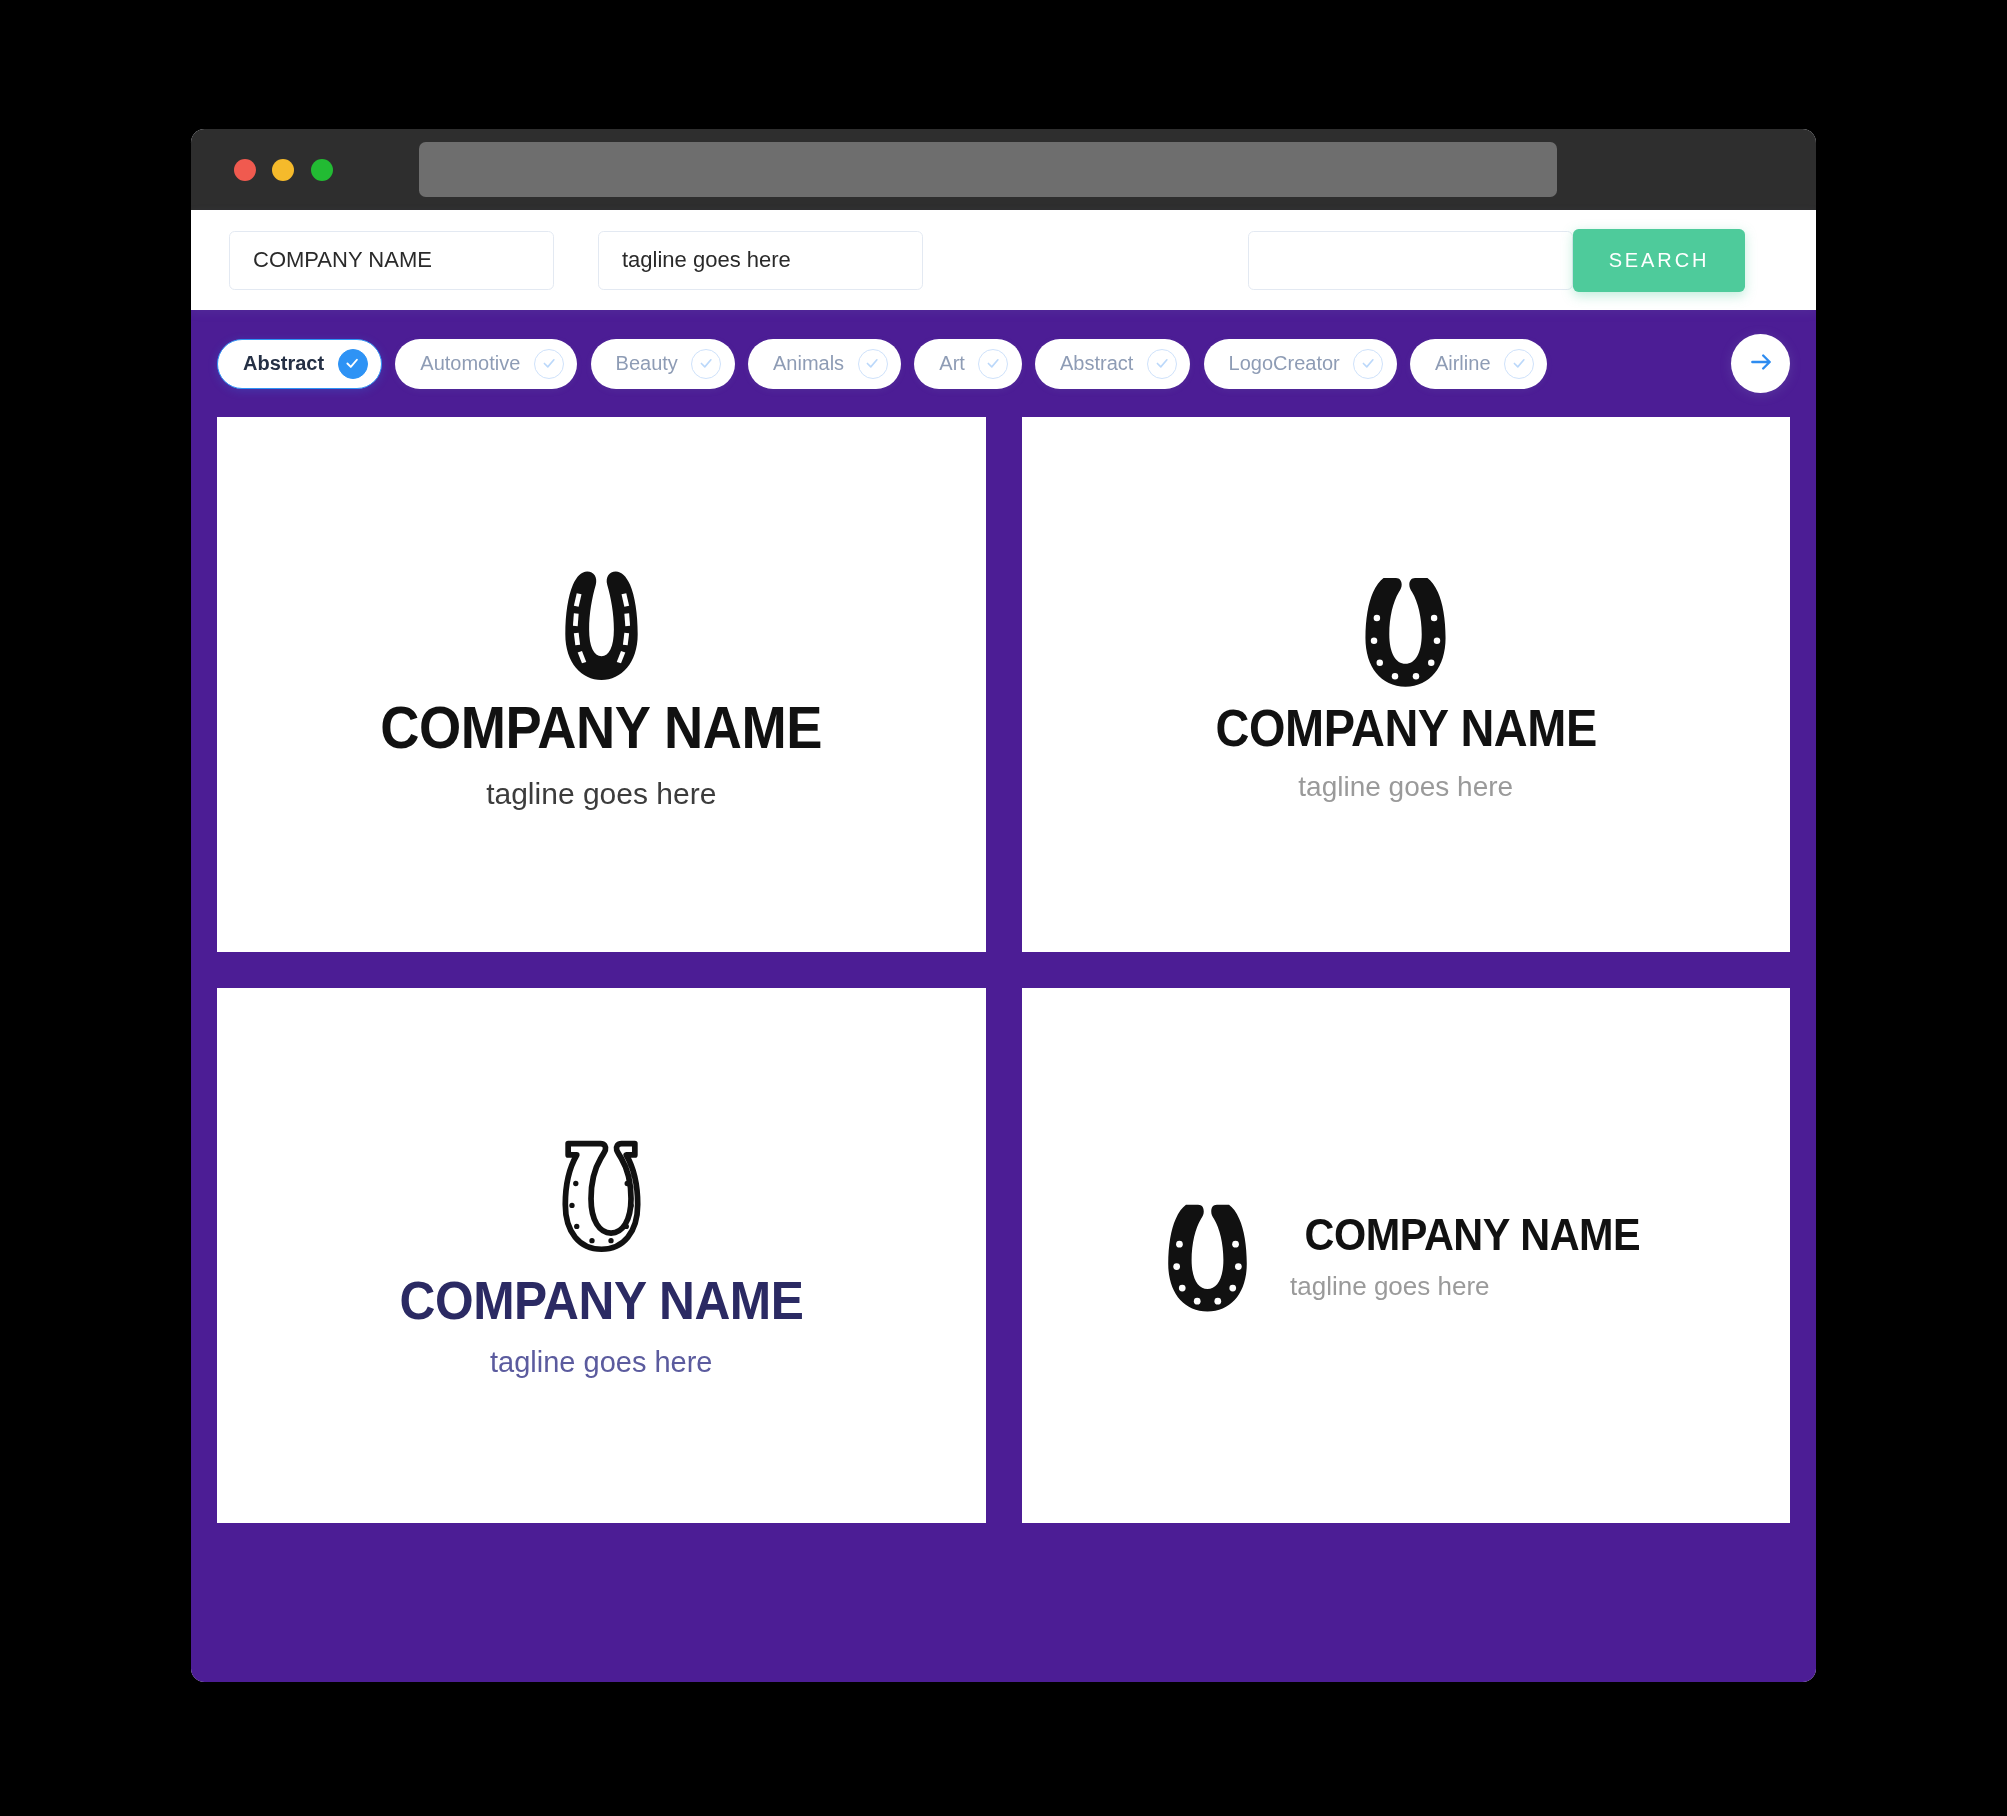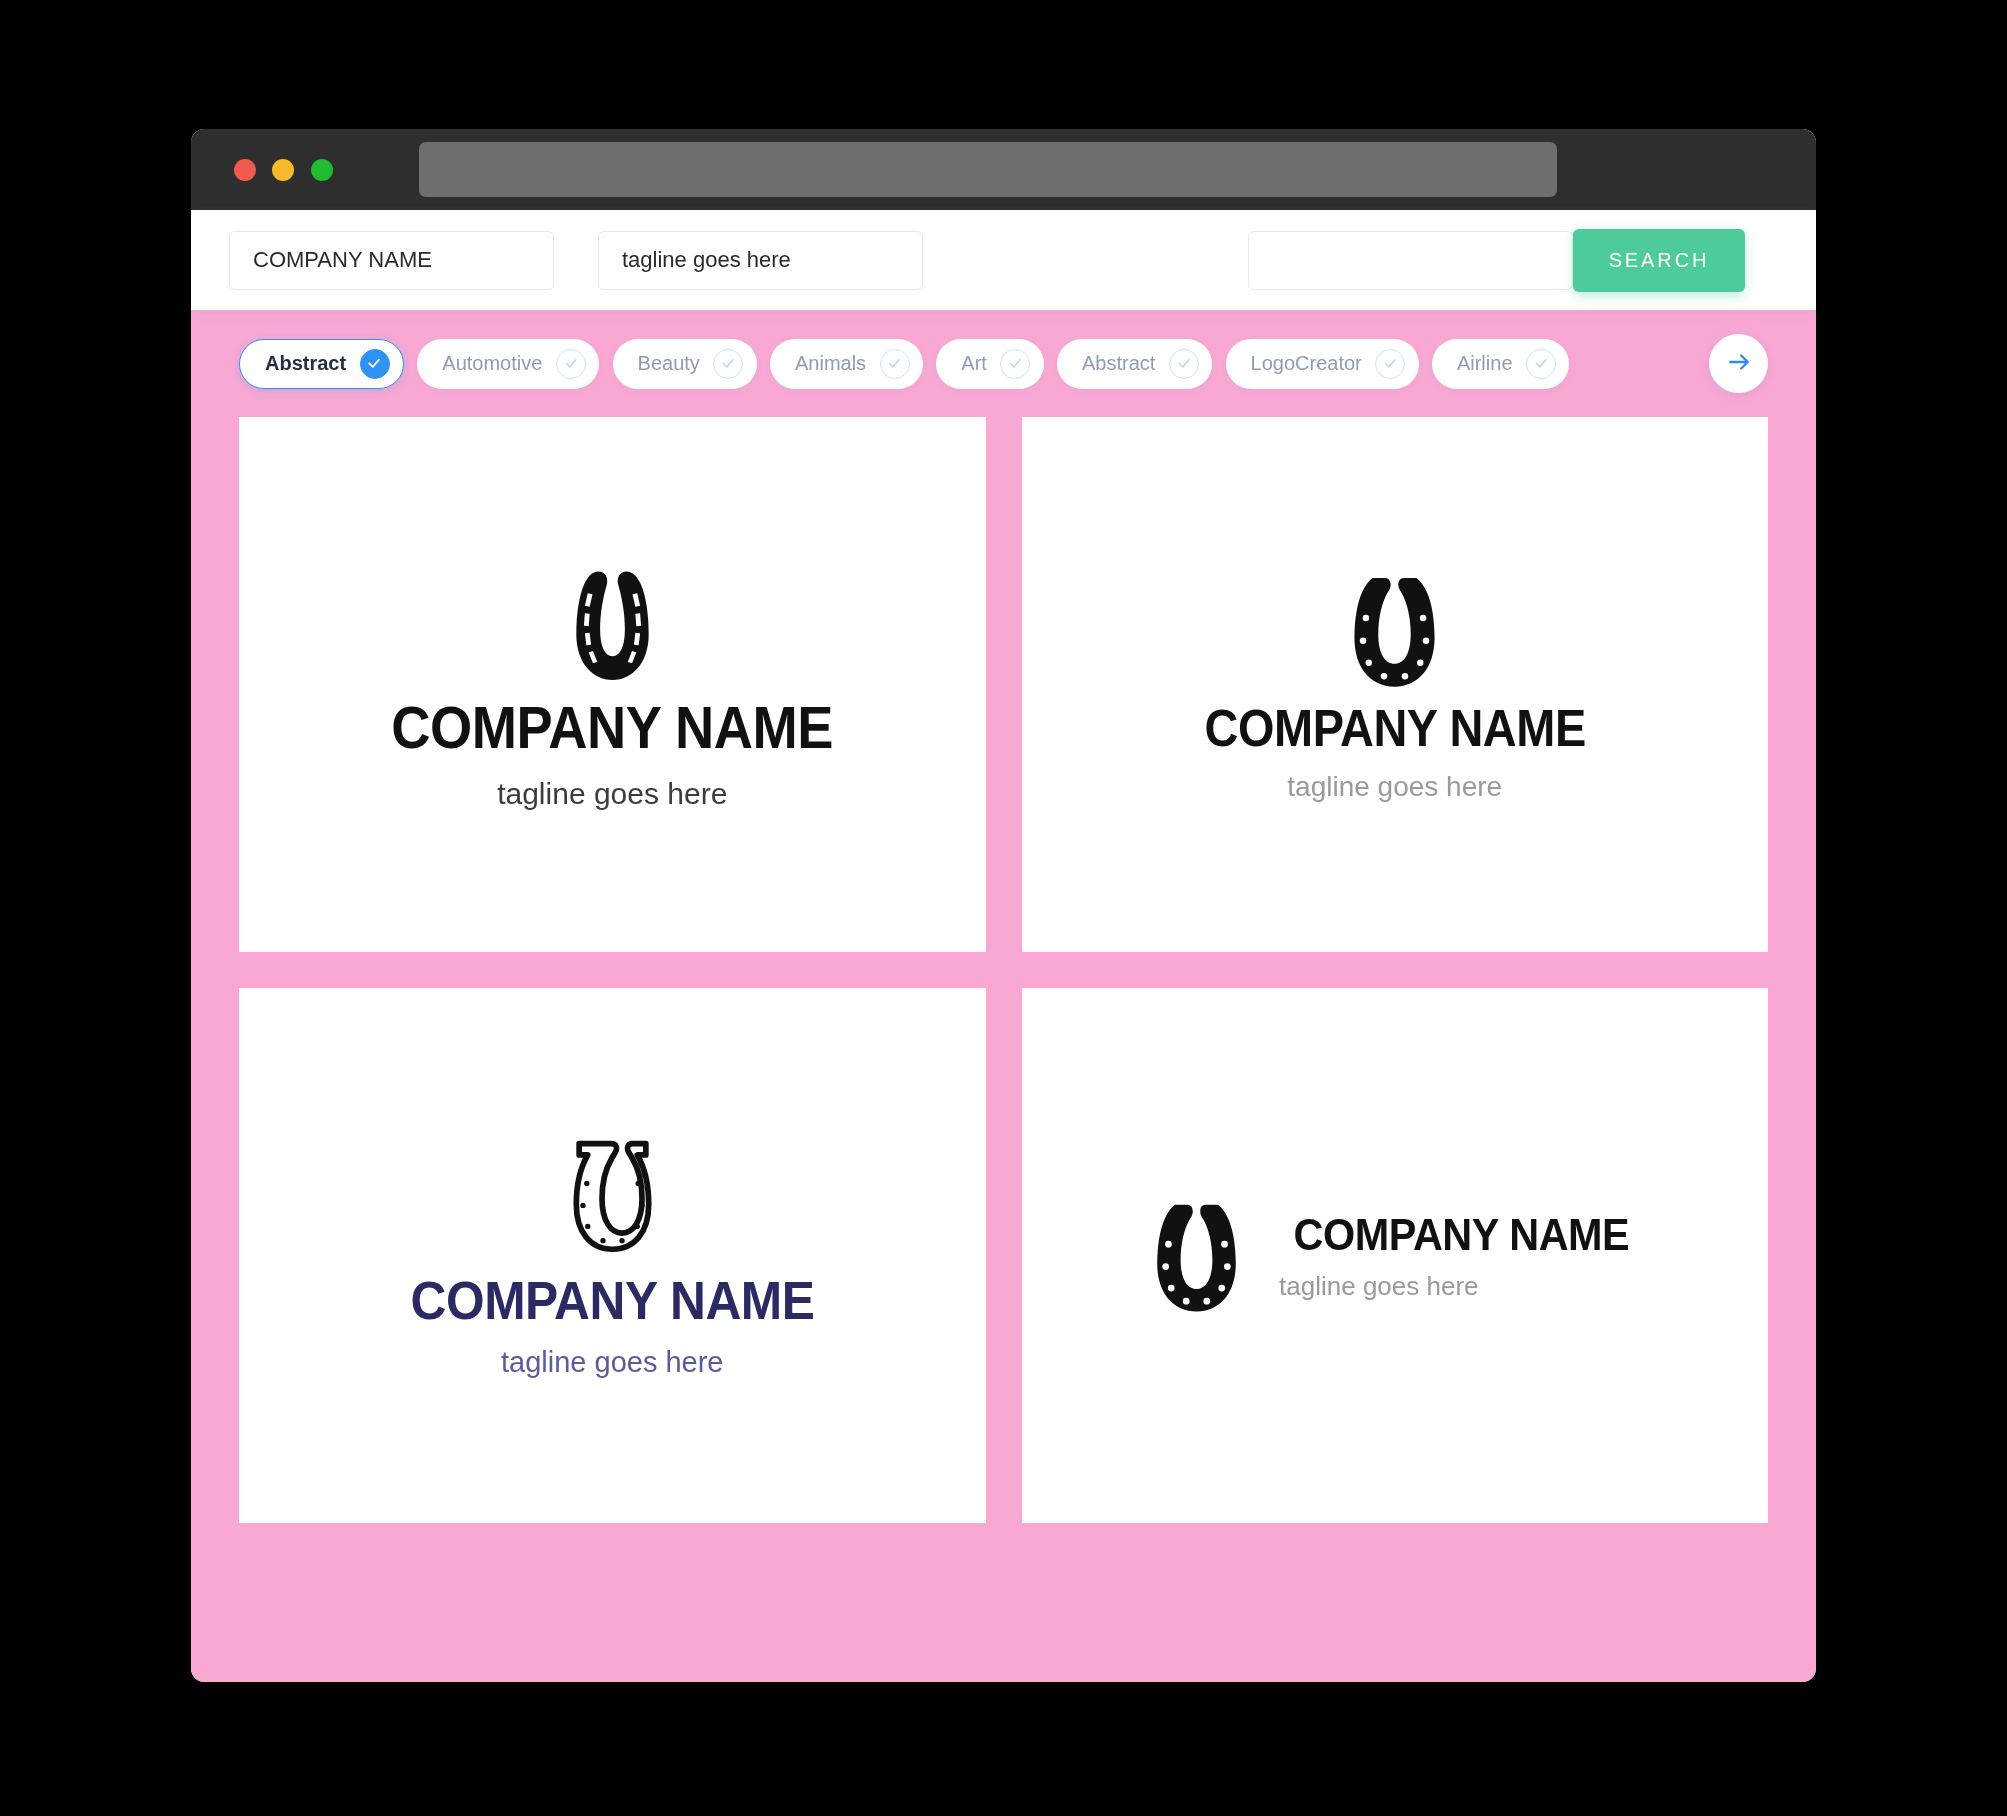--- a/index.html
+++ b/index.html
@@ -104,23 +104,23 @@
     font-family: "Liberation Sans", sans-serif;
     font-size: 20px;
     letter-spacing: 2.9px;
     cursor: pointer;
     box-shadow: 0 3.8px 11.5px rgba(78,203,155,0.35);
   }
 
   
   #content {
     flex: 1 1 auto;
-    background: #f9a8d4;
+    background: #4c1d95;
     overflow: hidden;
-    padding: 0 48px;
+    padding: 0 26px;
   }
 
   
   #category-row {
     height: 107px;
     display: flex;
     align-items: center;
     position: relative;
   }
   .chip {

